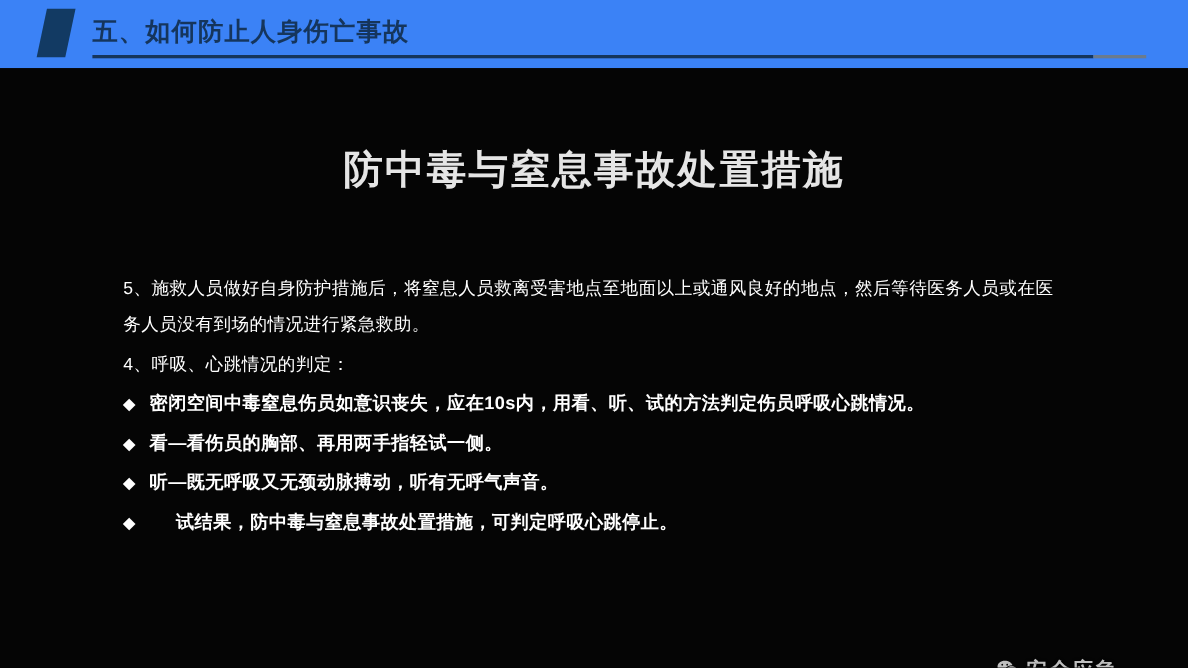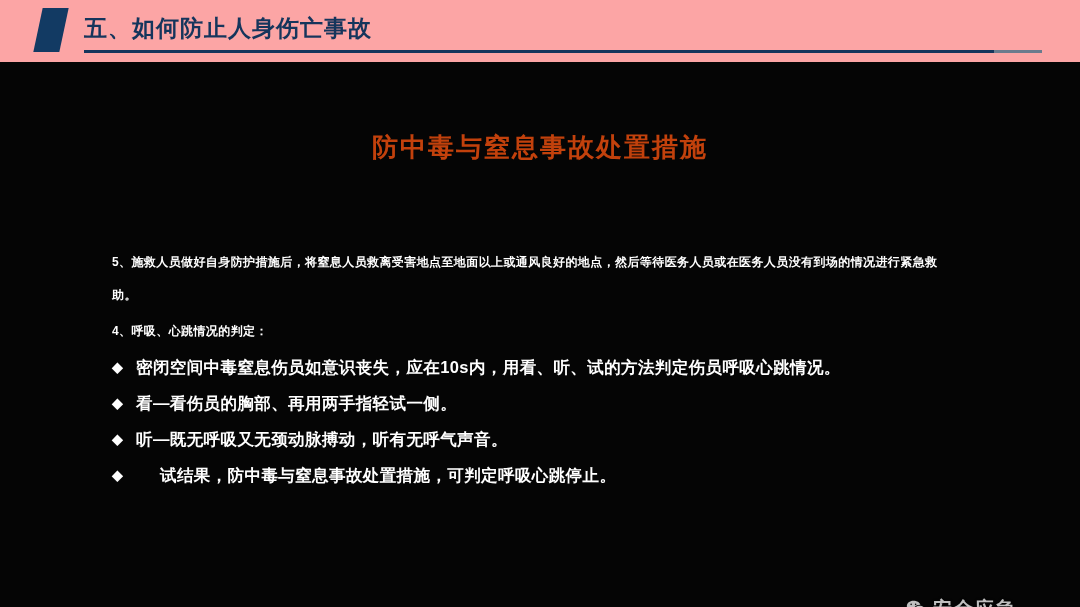--- a/index.html
+++ b/index.html
@@ -20,21 +20,21 @@
     background: #0a0a0a;
     overflow: hidden;
   }
   
   .header {
     position: absolute;
     left: 0;
     top: 0;
     width: 1080px;
     height: 62px;
-    background: #fca5a5;
+    background: #3b82f6;
   }
   .header-accent {
     position: absolute;
     left: 38px;
     top: 8px;
     width: 26px;
     height: 44px;
     background: #123a63;
     transform: skewX(-12deg);
   }
@@ -74,35 +74,35 @@
     width: 1080px;
     height: 545px;
     background: #050505;
   }
   .slide-title {
     position: absolute;
     left: 0;
     top: 68px;
     width: 1080px;
     text-align: center;
-    font-size: 26px;
-    font-weight: bold;
-    color: #c2410c;
+    font-size: 36px;
+    font-weight: bold;
+    color: #e5e5e5;
     letter-spacing: 2px;
   }
   .content {
     position: absolute;
     left: 112px;
     top: 184px;
     width: 850px;
   }
   .para {
     color: #ffffff;
-    font-size: 12px;
-    font-weight: bold;
+    font-size: 16px;
+    font-weight: normal;
     line-height: 33px;
     letter-spacing: 0.4px;
     margin-bottom: 3px;
   }
   .bullet-row {
     display: flex;
     align-items: flex-start;
     color: #ffffff;
     font-size: 16.5px;
     font-weight: bold;

